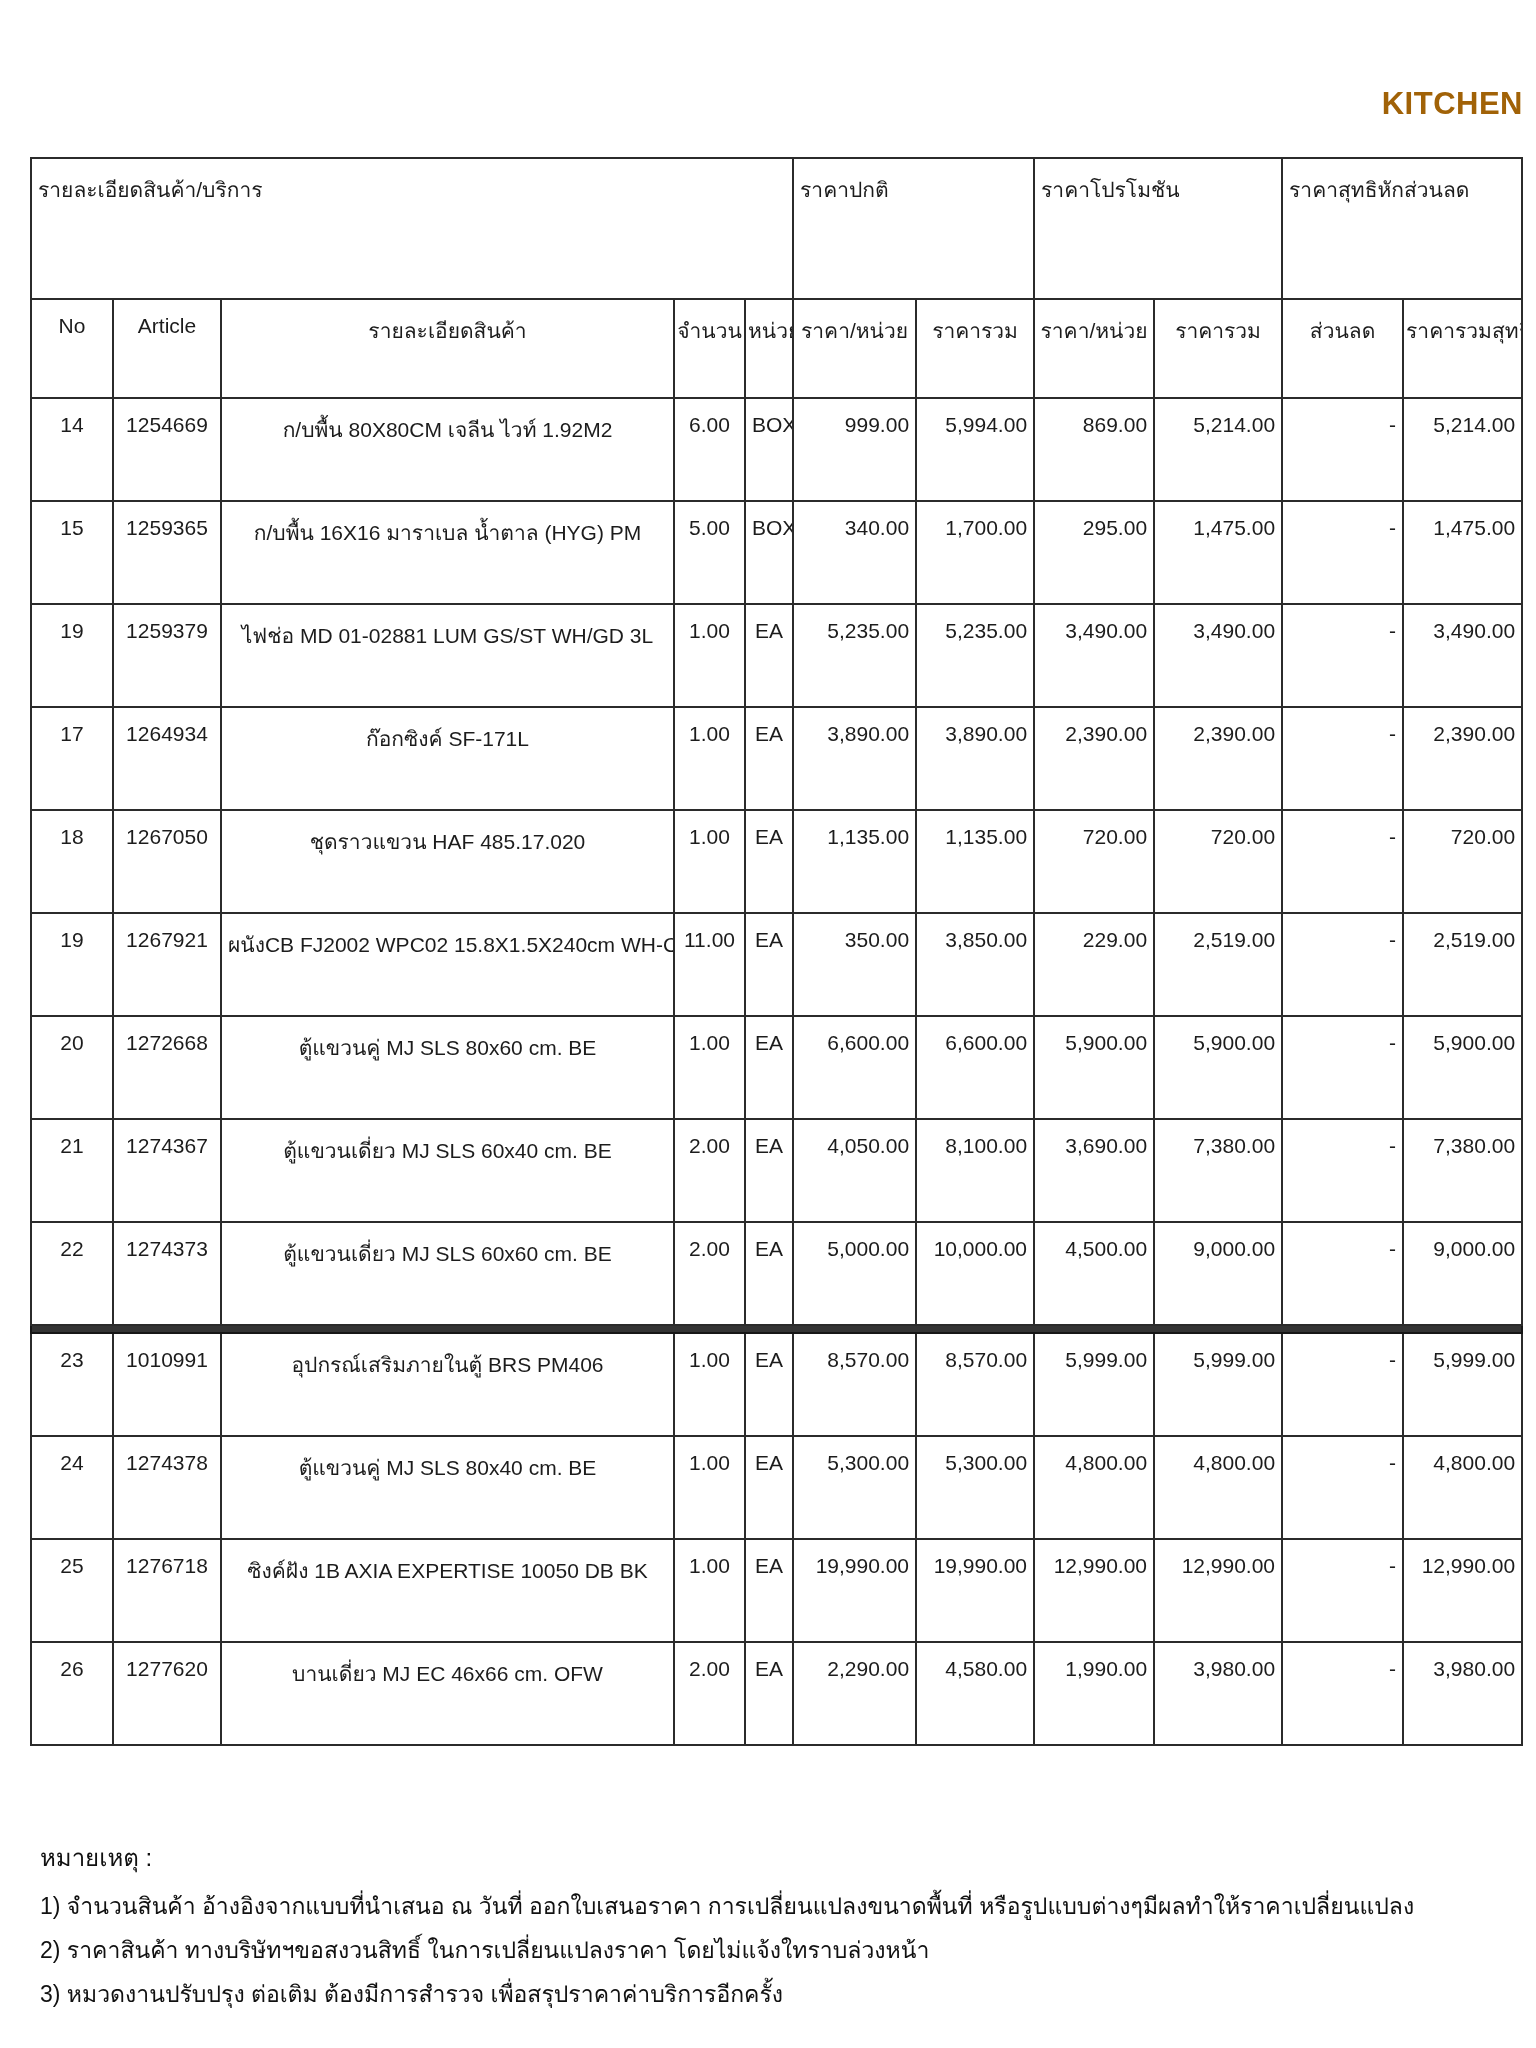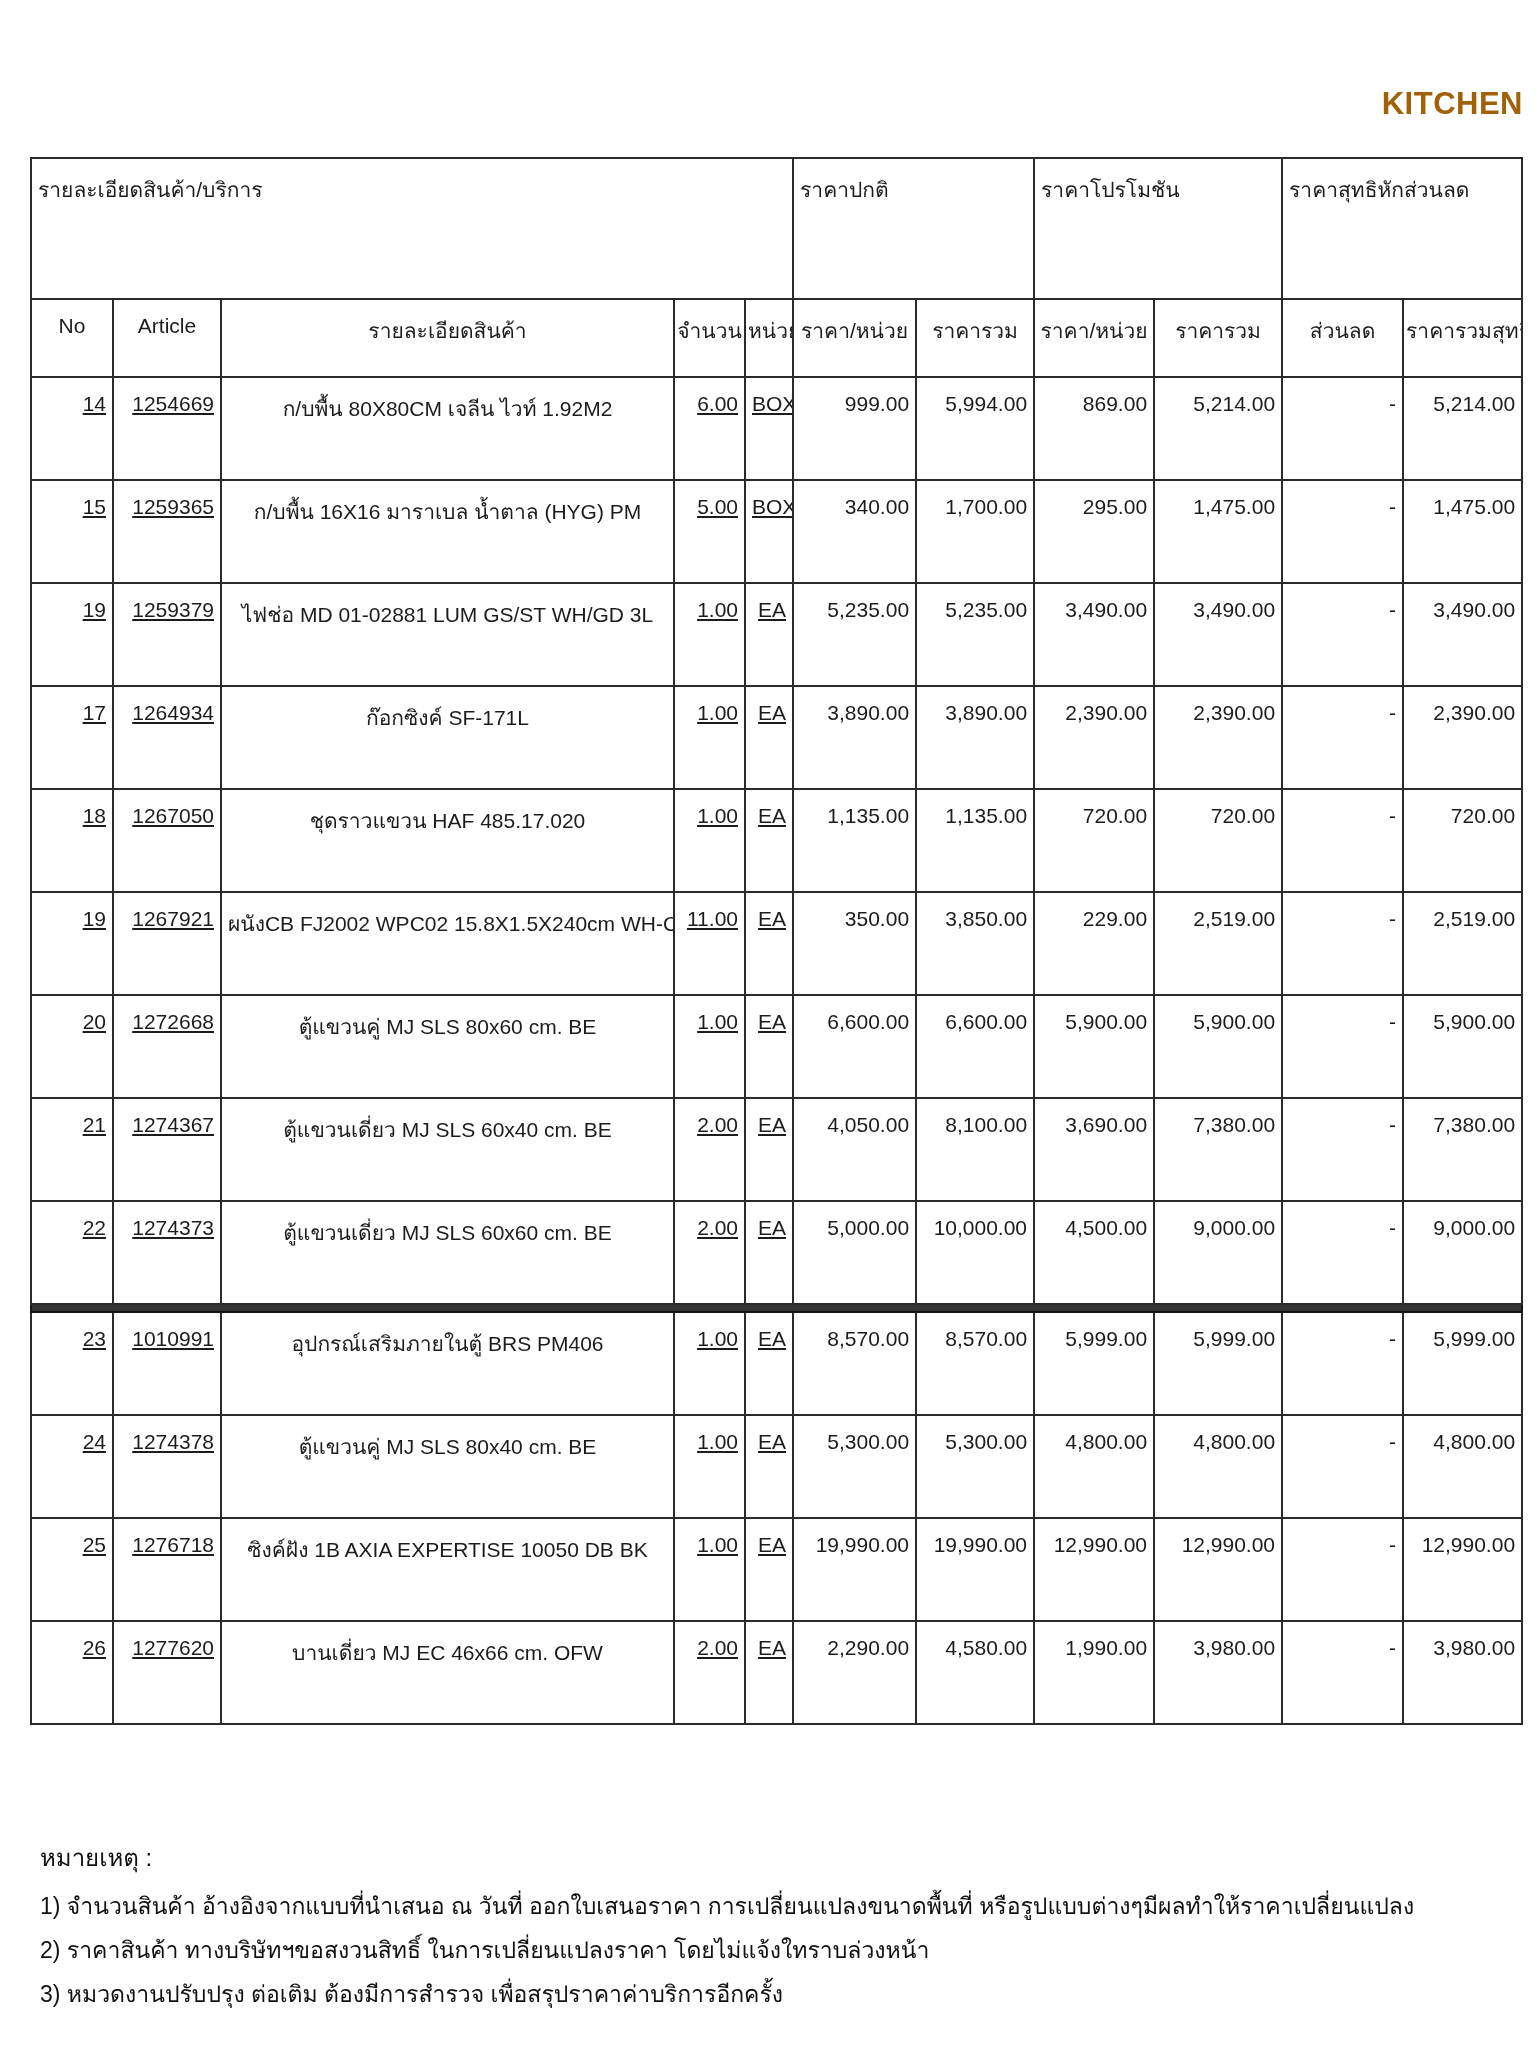--- a/index.html
+++ b/index.html
@@ -26,24 +26,24 @@
     box-sizing:border-box;
     vertical-align:top;
     font-weight:normal;
     font-size:21px;
     color:#1c1c1c;
     padding:14px 6px 0 6px;
     overflow:hidden;
     white-space:nowrap;
   }
   thead tr.group th{height:141px;text-align:left;}
-  thead tr.sub th{height:78px;text-align:center;padding-left:2px;padding-right:2px;}
+  thead tr.sub th{height:99px;text-align:center;padding-left:2px;padding-right:2px;}
   tbody tr.data td{height:103px;}
   td.l{text-align:center;padding-left:7px;}
-  td.c{text-align:right;text-decoration:underline;}
+  td.c{text-align:center;}
   td.r{text-align:right;padding-right:6px;}
   tr.collapsed td{
     height:8px;padding:0;background:#343434;border:2px solid #161616;
   }
 
   .notes{
     position:absolute;left:40px;top:1838px;width:1480px;
     font-size:23px;color:#111;
   }
   .notes .heading-line{margin-bottom:14px;font-size:24px;}

